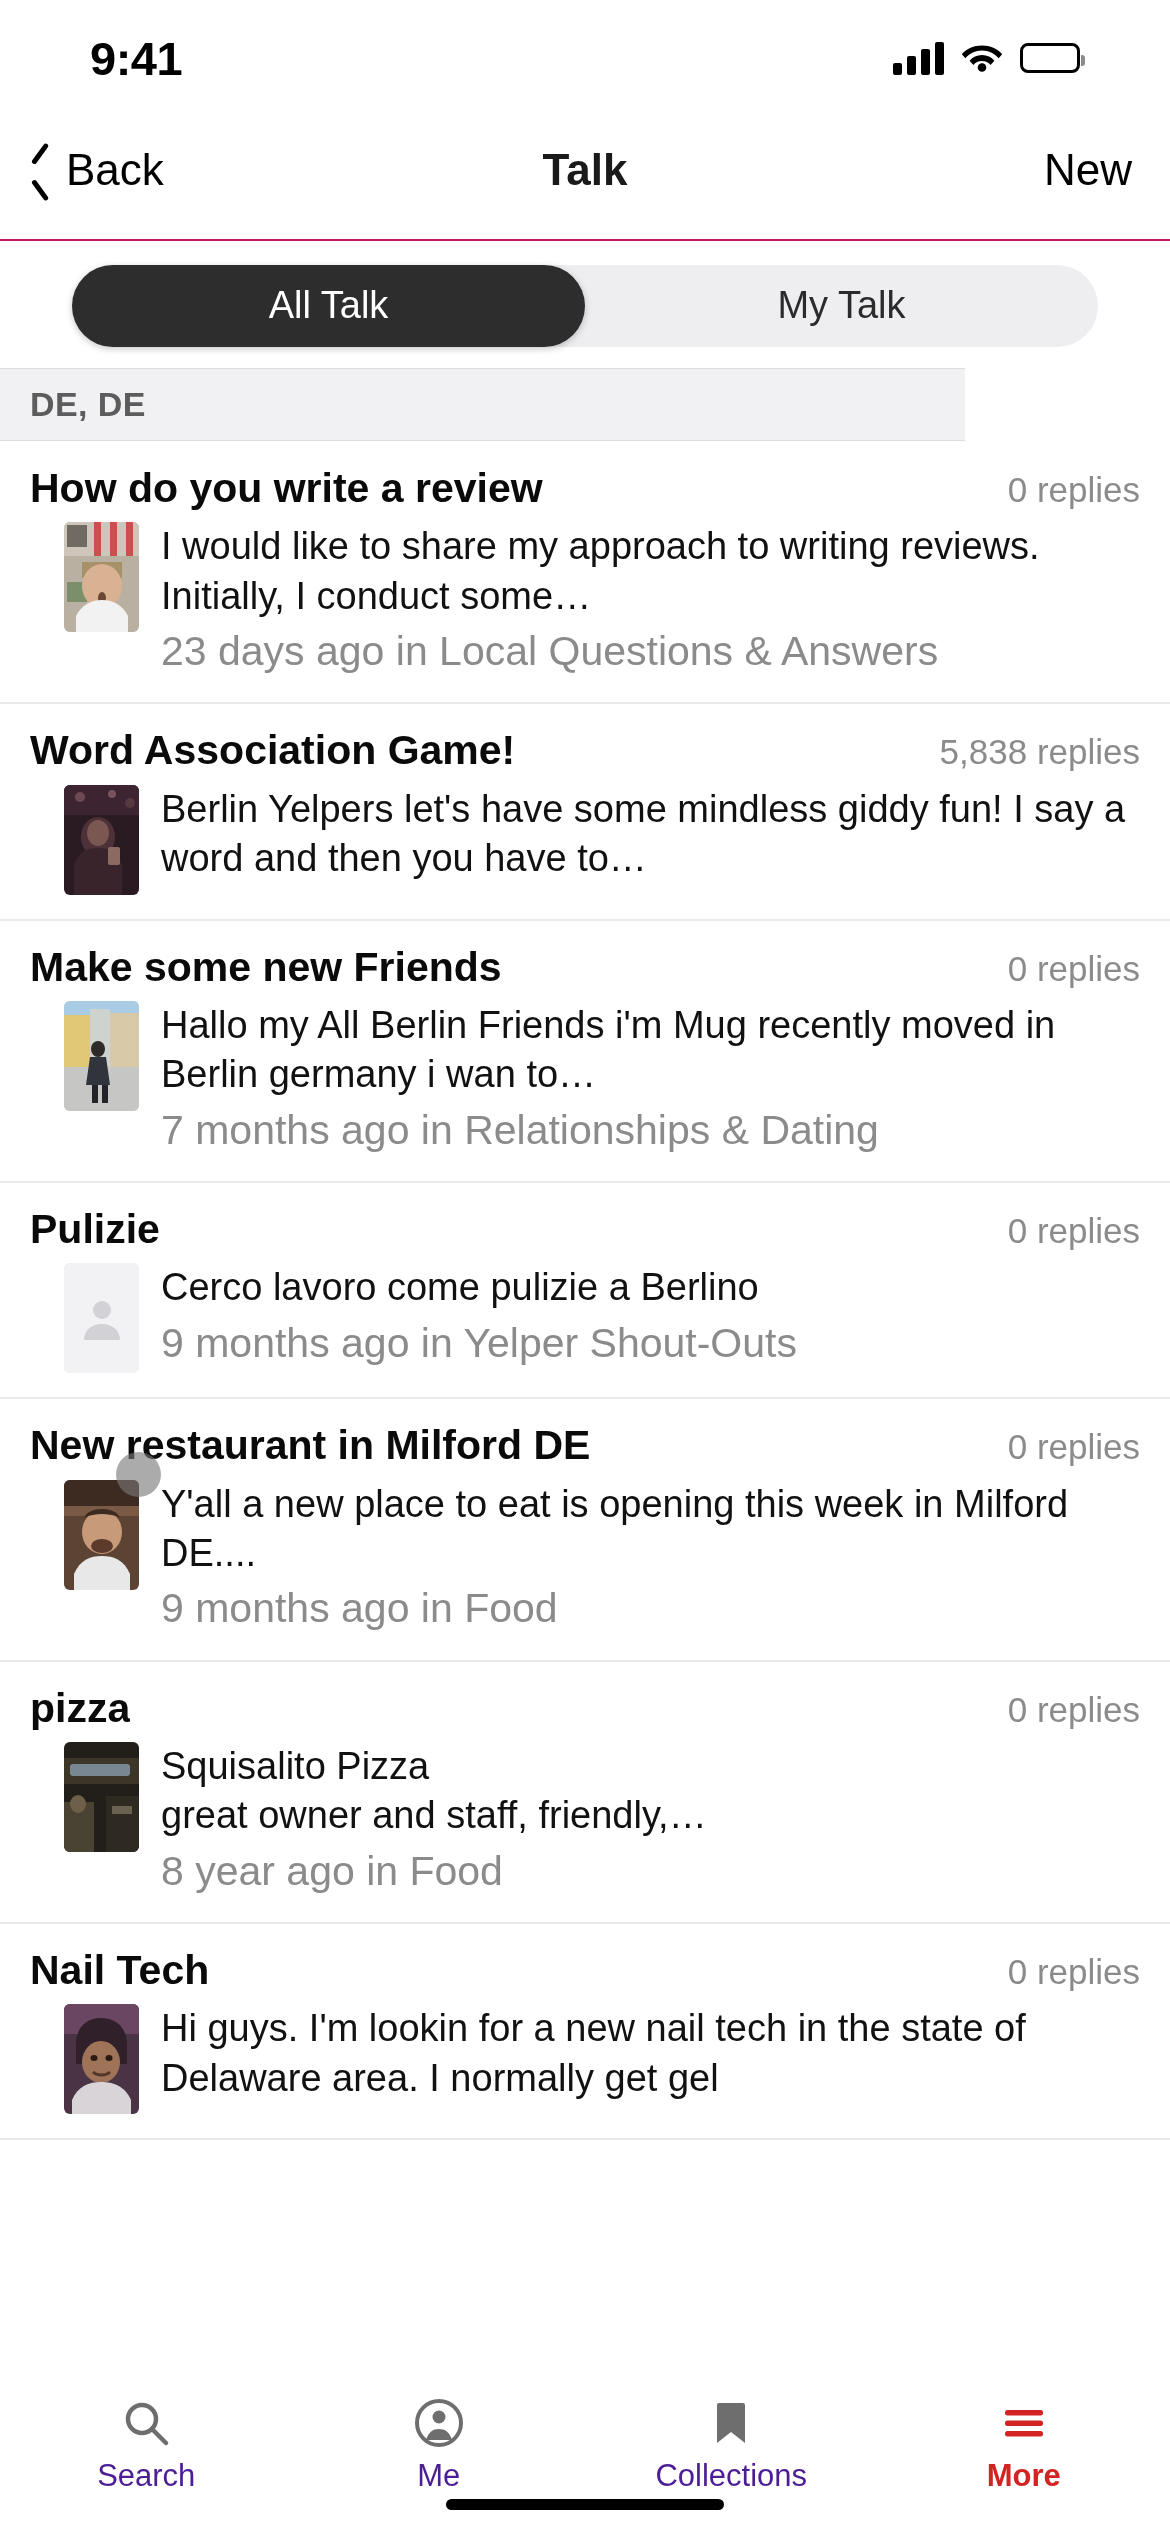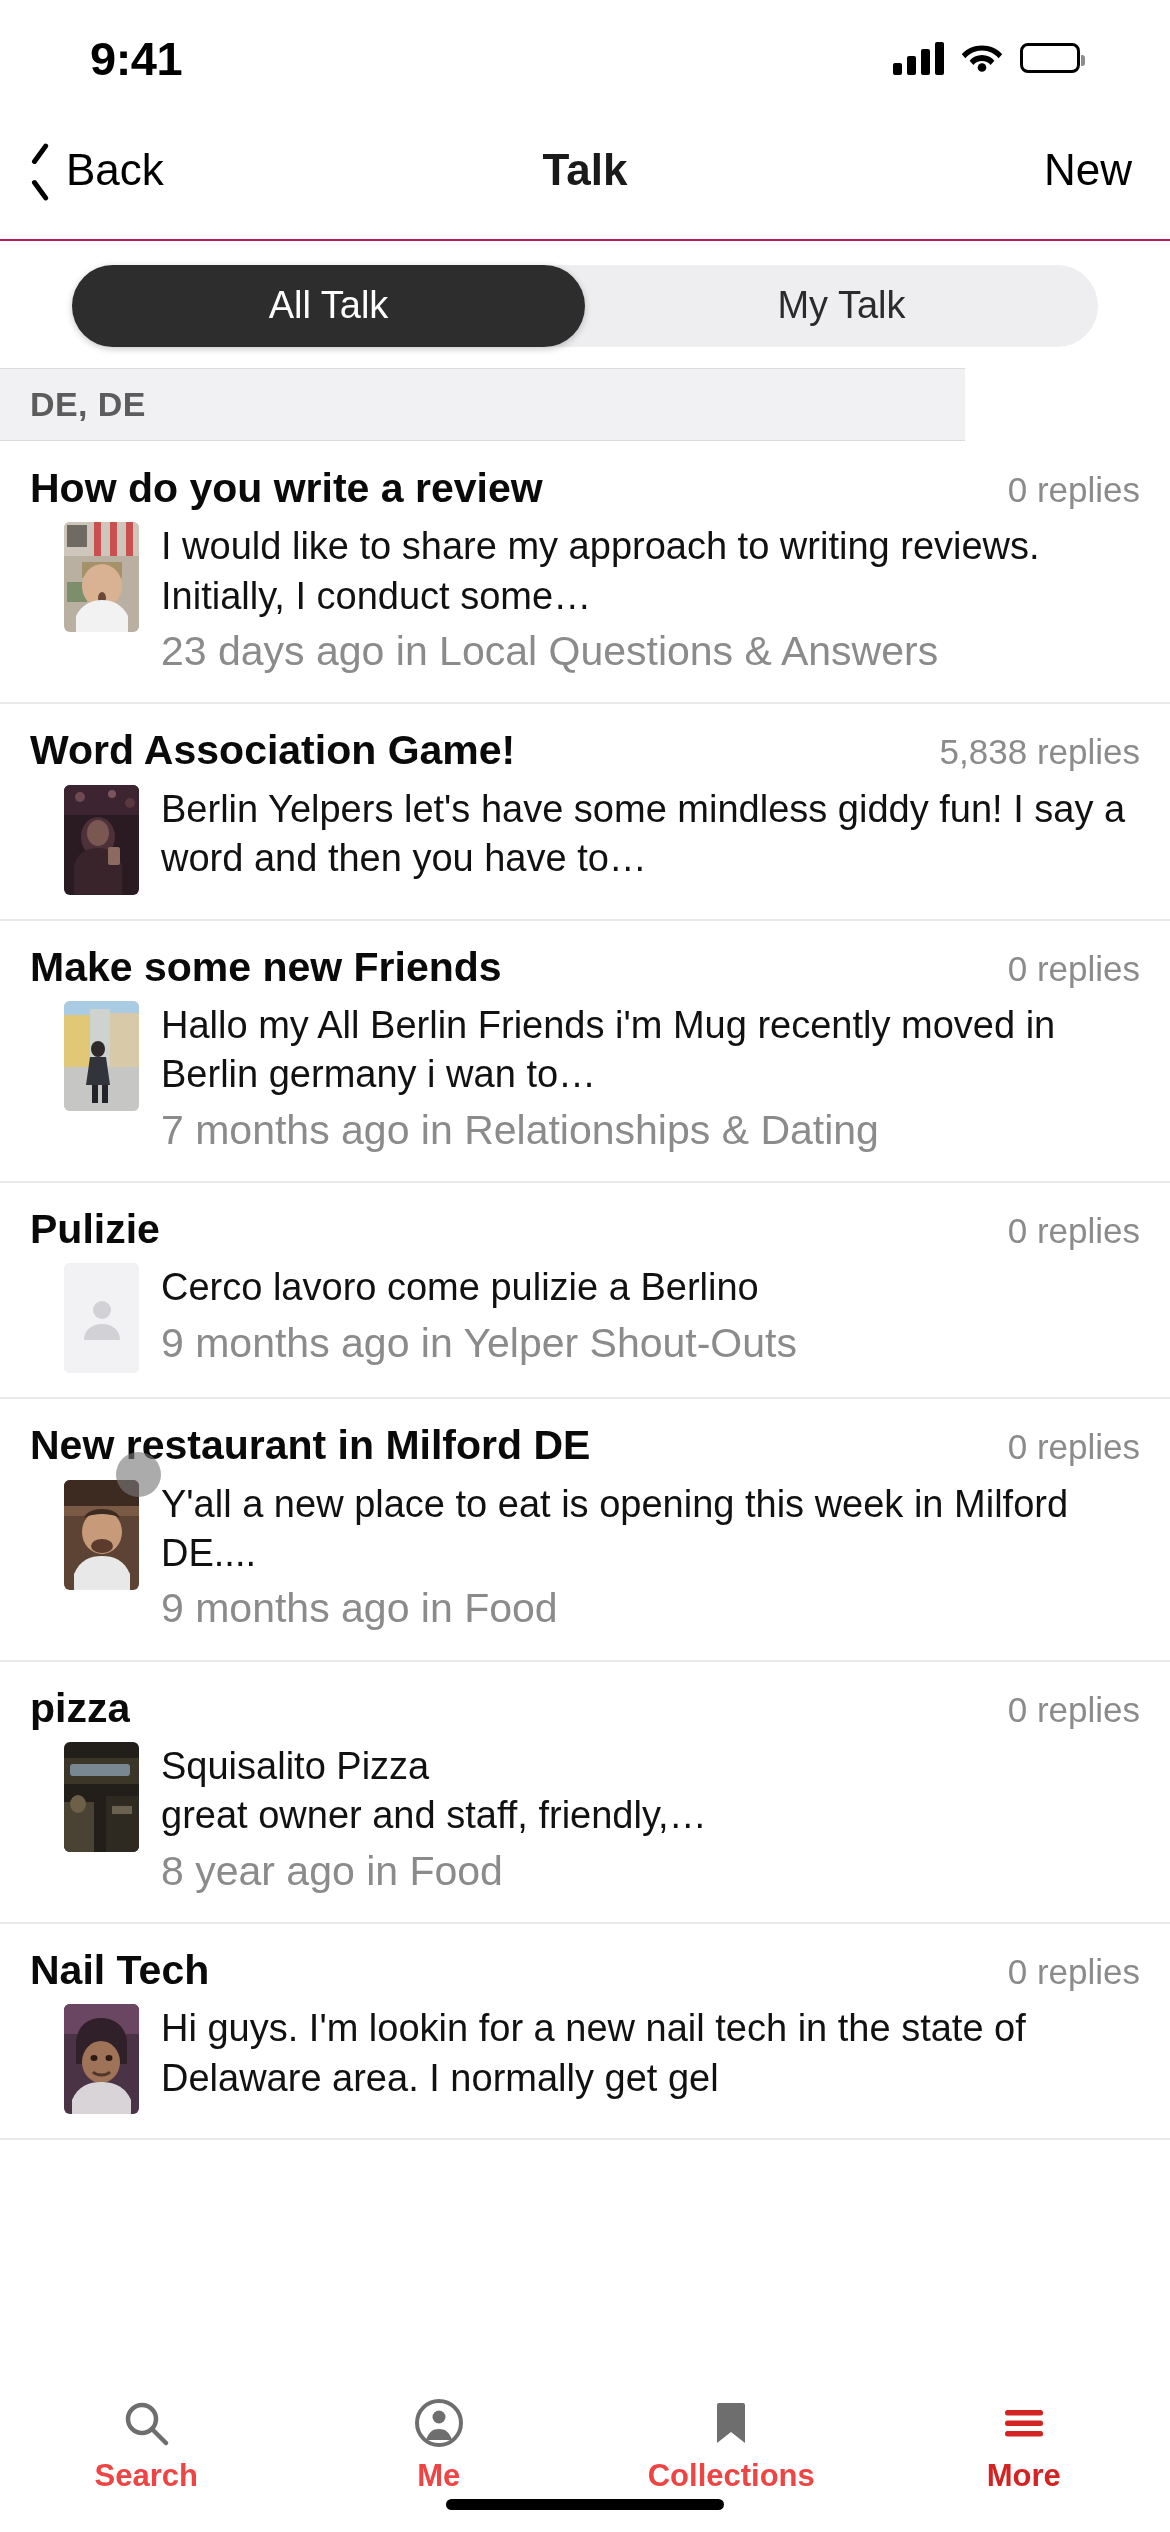--- a/index.html
+++ b/index.html
@@ -287,22 +287,21 @@
     align-items: center;
     justify-content: flex-start;
     padding-top: 16px;
     cursor: pointer;
   }
   .tab-ico { height: 54px; display: flex; align-items: center; justify-content: center; }
   .tab-ico svg { display: block; }
   .tab-label {
     margin-top: 8px;
     font-size: 31px;
-    color: #ef4444;
-    font-weight: bold;
+    color: #4c1d95;
   }
   .tab.active .tab-label { color: #d32323; font-weight: 700; }
 
   .home-indicator {
     position: absolute;
     bottom: 22px;
     left: 50%;
     transform: translateX(-50%);
     width: 278px;
     height: 11px;

